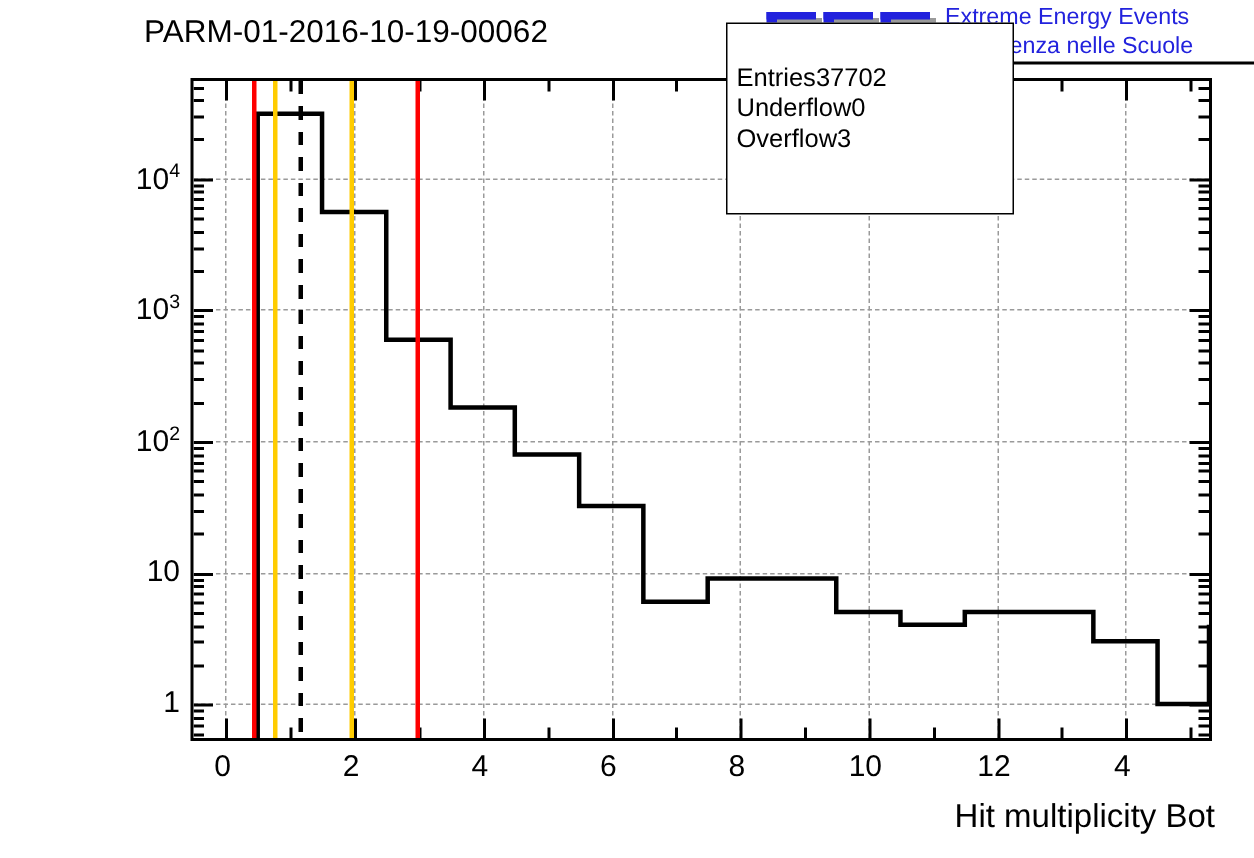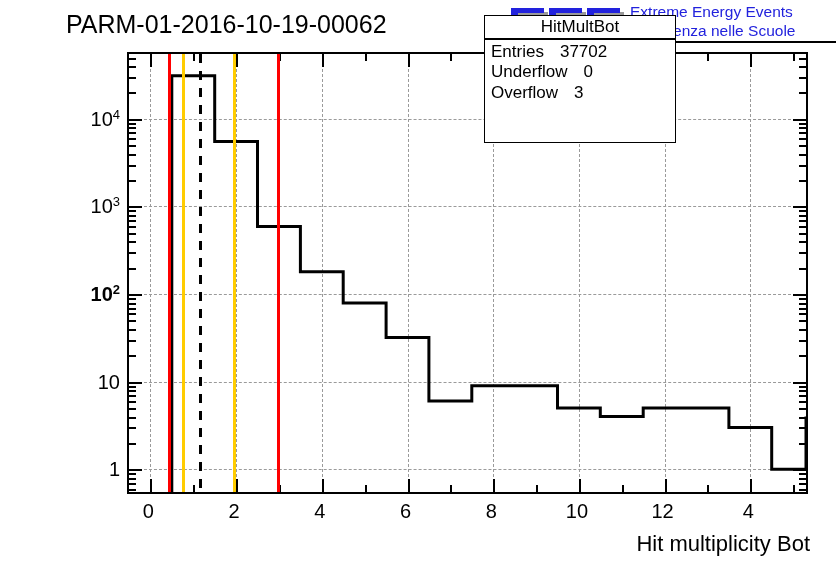--- a/index.html
+++ b/index.html
@@ -1,20 +1,20 @@
 <!DOCTYPE html>
 <html><head>
 <meta charset="utf-8">
 <style>
   html,body{margin:0;padding:0;background:#ffffff;}
   body{width:836px;height:572px;position:relative;overflow:hidden;
        font-family:"Liberation Sans","DejaVu Sans",sans-serif;color:#000;}
 
   
-  #plot-title{position:absolute;left:66px;top:10px;font-size:25px;letter-spacing:0px;
+  #plot-title{position:absolute;left:96px;top:10px;font-size:21px;letter-spacing:0px;
               white-space:nowrap;}
   #eee-logo{position:absolute;left:508px;top:2px;width:296px;height:40px;}
   #eee-logo .eee-mark{position:absolute;left:0;top:2px;width:120px;height:36px;}
   #eee-logo .eee-text{position:absolute;left:122px;top:0px;color:#2222dd;
                       font-size:15.5px;line-height:19px;font-weight:normal;white-space:nowrap;}
   #eee-logo .eee-text div{letter-spacing:0px;}
   #header-rule{position:absolute;left:538px;top:41px;width:298px;height:2px;background:#000;}
 
   
   #plot-frame{position:absolute;left:127px;top:52px;width:681px;height:442px;
@@ -53,21 +53,21 @@
 
   
   #stats-box{position:absolute;left:484px;top:15px;width:192px;height:128px;
              background:#fff;border:1px solid #000;box-sizing:border-box;
              font-size:17px;}
   #stats-title{position:absolute;left:0;top:1px;width:100%;text-align:center;
                border-bottom:2px solid #000;padding-bottom:1px;box-sizing:border-box;}
   #stats-rows{position:absolute;left:6px;right:6px;top:26px;}
   .stat-row{display:flex;justify-content:flex-start;line-height:20.4px;}
   .stat-row .k{white-space:nowrap;}
-  .stat-row .v{white-space:nowrap;margin-left:16px;}
+  .stat-row .v{white-space:nowrap;}
 </style>
 </head>
 <body>
 
 <div id="plot-title">PARM-01-2016-10-19-00062</div>
 
 <div id="eee-logo">
   <svg class="eee-mark" viewBox="0 0 120 36" xmlns="http://www.w3.org/2000/svg">
     <g fill="#9a9a9a">
       <rect x="7" y="8" width="33" height="5"></rect>
@@ -259,38 +259,37 @@
         <div class="vline" style="left: 70.4848px; width: 3px; background: repeating-linear-gradient(rgb(0, 0, 0) 0px, rgb(0, 0, 0) 9px, transparent 9px, transparent 17px);"></div>
         <div class="vline" style="left: 103.906px; width: 3px; background: rgb(255, 204, 0);"></div>
         <div class="vline" style="left: 148.468px; width: 3px; background: rgb(255, 0, 0);"></div>
       </div>
   </div>
 </div>
 
 <div id="ylabels">
     <div class="ylabel" style="top: 417.256px;">1</div>
     <div class="ylabel" style="top: 329.656px;">10</div>
-    <div class="ylabel" style="top: 242.056px; font-weight: bold;">10<sup>2</sup></div>
+    <div class="ylabel" style="top: 242.056px;">10<sup>2</sup></div>
     <div class="ylabel" style="top: 154.456px;">10<sup>3</sup></div>
     <div class="ylabel" style="top: 66.8558px;">10<sup>4</sup></div>
   </div>
 <div id="xlabels">
     <div class="xlabel" style="left: 21.4241px;">0</div>
     <div class="xlabel" style="left: 107.12px;">2</div>
     <div class="xlabel" style="left: 192.816px;">4</div>
     <div class="xlabel" style="left: 278.513px;">6</div>
     <div class="xlabel" style="left: 364.209px;">8</div>
     <div class="xlabel" style="left: 449.905px;">10</div>
     <div class="xlabel" style="left: 535.601px;">12</div>
     <div class="xlabel" style="left: 621.297px;">4</div>
   </div>
 <div id="xaxis-title">Hit multiplicity Bot</div>
 
 <div id="stats-box">
-  <div id="stats-title">HitMultBot</div>
   <div id="stats-rows">
       <div class="stat-row">
         <span class="k">Entries</span>
         <span class="v">37702</span>
       </div>
       <div class="stat-row">
         <span class="k">Underflow</span>
         <span class="v">0</span>
       </div>
       <div class="stat-row">

